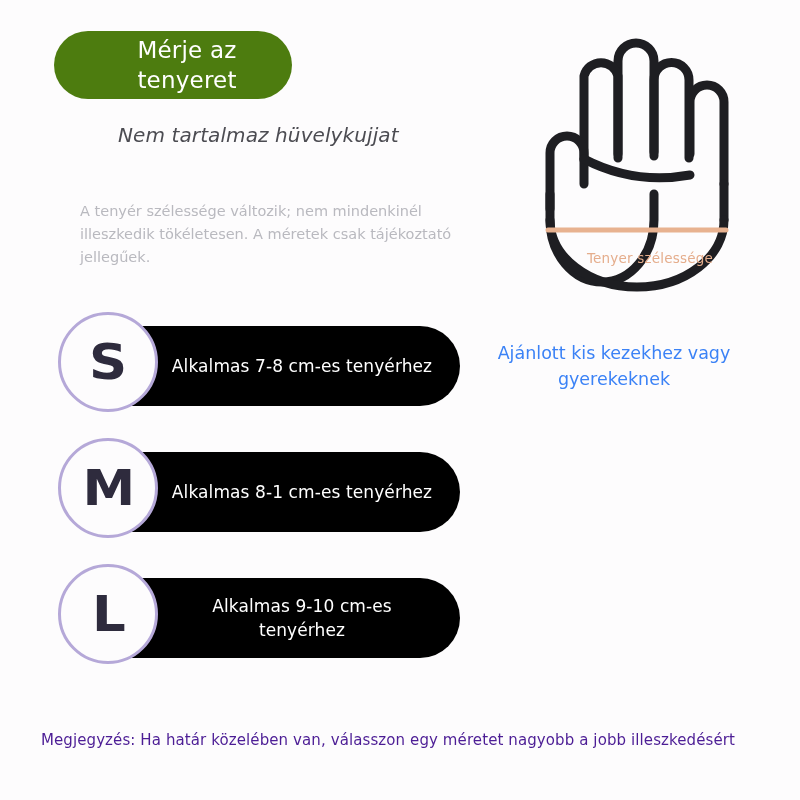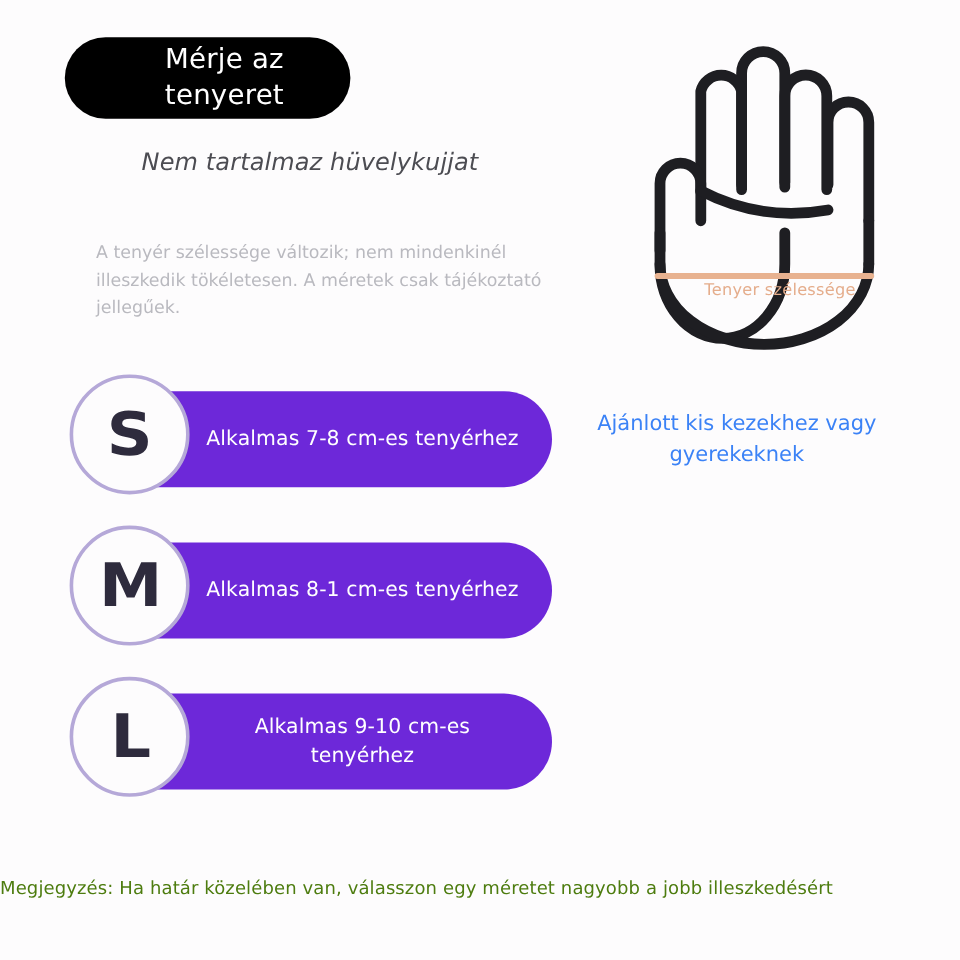--- a/index.html
+++ b/index.html
@@ -23,21 +23,21 @@
     width: 800px;
     height: 300px;
   }
 
   .title-badge {
     position: absolute;
     left: 54px;
     top: 31px;
     width: 238px;
     height: 68px;
-    background: #000000;
+    background: #4d7c0f;
     border-radius: 34px;
     display: flex;
     align-items: center;
     justify-content: center;
     box-sizing: border-box;
     padding-left: 28px;
   }
   .title-badge-text {
     color: #ffffff;
     font-size: 23px;
@@ -77,21 +77,21 @@
     height: 258px;
   }
   .hand-figure svg {
     display: block;
     width: 100%;
     height: 100%;
   }
   .measure-label {
     position: absolute;
     left: 0;
-    top: 200px;
+    top: 216px;
     width: 220px;
     text-align: center;
     font-size: 13.5px;
     color: #e5ad8c;
     letter-spacing: 0.2px;
   }
 
   
   .sizes {
     position: absolute;
@@ -106,21 +106,21 @@
   .size-row + .size-row {
     margin-top: 18px;
   }
 
   .size-pill {
     position: absolute;
     left: 92px;
     top: 14px;
     width: 368px;
     height: 80px;
-    background: #6d28d9;
+    background: #000000;
     border-radius: 40px;
     display: flex;
     align-items: center;
     justify-content: center;
     box-sizing: border-box;
     padding-left: 66px;
     padding-right: 14px;
   }
   .size-pill-text {
     color: #ffffff;
@@ -172,23 +172,23 @@
     text-align: center;
     white-space: pre-line;
   }
 
   
   .footer-note {
     position: absolute;
     left: 0;
     top: 731px;
     width: 776px;
-    text-align: left;
+    text-align: center;
     font-size: 15px;
-    color: #4d7c0f;
+    color: #4c1d95;
     letter-spacing: 0.1px;
   }
 </style>
 </head>
 <body>
 
 <div class="top-section">
 
   <div class="title-badge">
     <span class="title-badge-text">Mérje az

